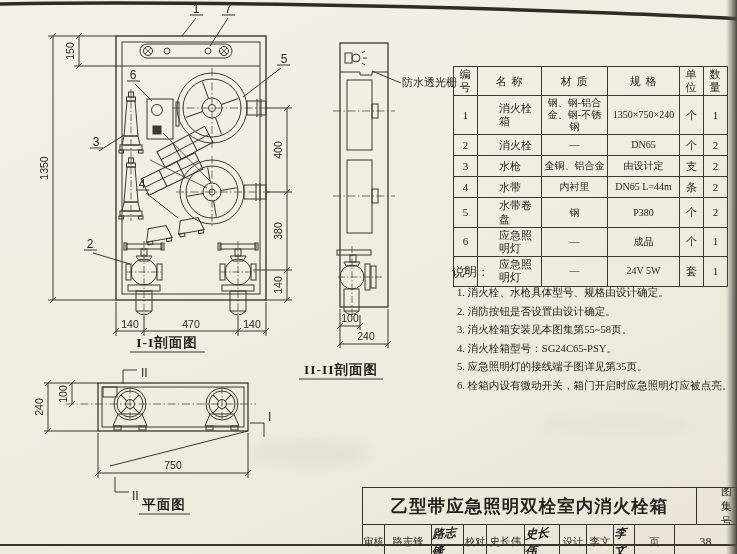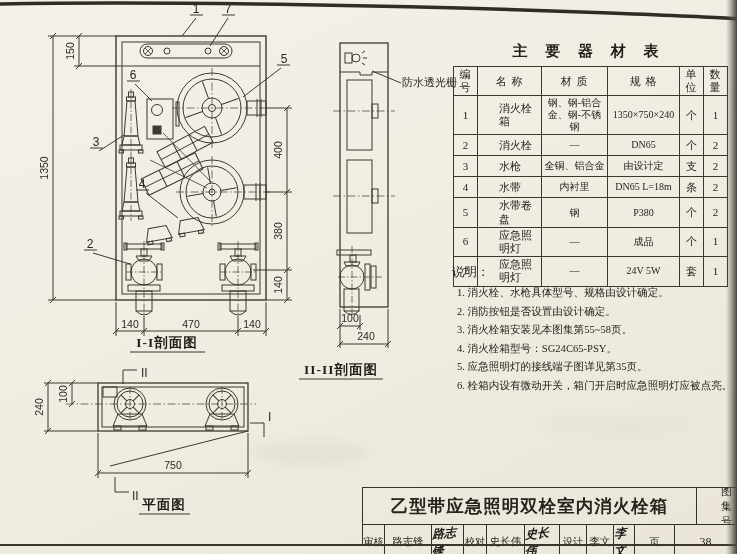--- a/index.html
+++ b/index.html
@@ -351,21 +351,20 @@
         <polyline points="250,423 264,423 264,437"></polyline>
       </g>
       <text class="callout-txt" x="141" y="377">II</text>
       <text class="callout-txt" x="132" y="500">II</text>
       <text class="callout-txt" x="268" y="421">I</text>
       <text class="viewlabel" x="164" y="509" text-anchor="middle">平面图</text>
       <line x1="139" y1="514" x2="190" y2="514" class="lineart" stroke-width="1.2"></line>
     </g>
   </svg>
 
-  <div class="tbl-title">主 要 器 材 表</div>
   <table class="equip">
     <colgroup>
       <col style="width:24px">
         <col style="width:64px">
         <col style="width:66px">
       <col style="width:72px">
         <col style="width:24px">
         <col style="width:24px">
     </colgroup>
     <tbody>
@@ -398,21 +397,21 @@
       <td class="name">水枪</td>
       <td class="mat">全铜、铝合金</td>
       <td class="spec">由设计定</td>
       <td>支</td>
       <td>2</td>
     </tr>
     <tr class="norm">
       <td>4</td>
       <td class="name">水带</td>
       <td class="mat">内衬里</td>
-      <td class="spec">DN65 L=18m</td>
+      <td class="spec">DN65 L=44m</td>
       <td>条</td>
       <td>2</td>
     </tr>
     <tr class="norm">
       <td>5</td>
       <td class="name">水带卷盘</td>
       <td class="mat">钢</td>
       <td class="spec">P380</td>
       <td>个</td>
       <td>2</td>

